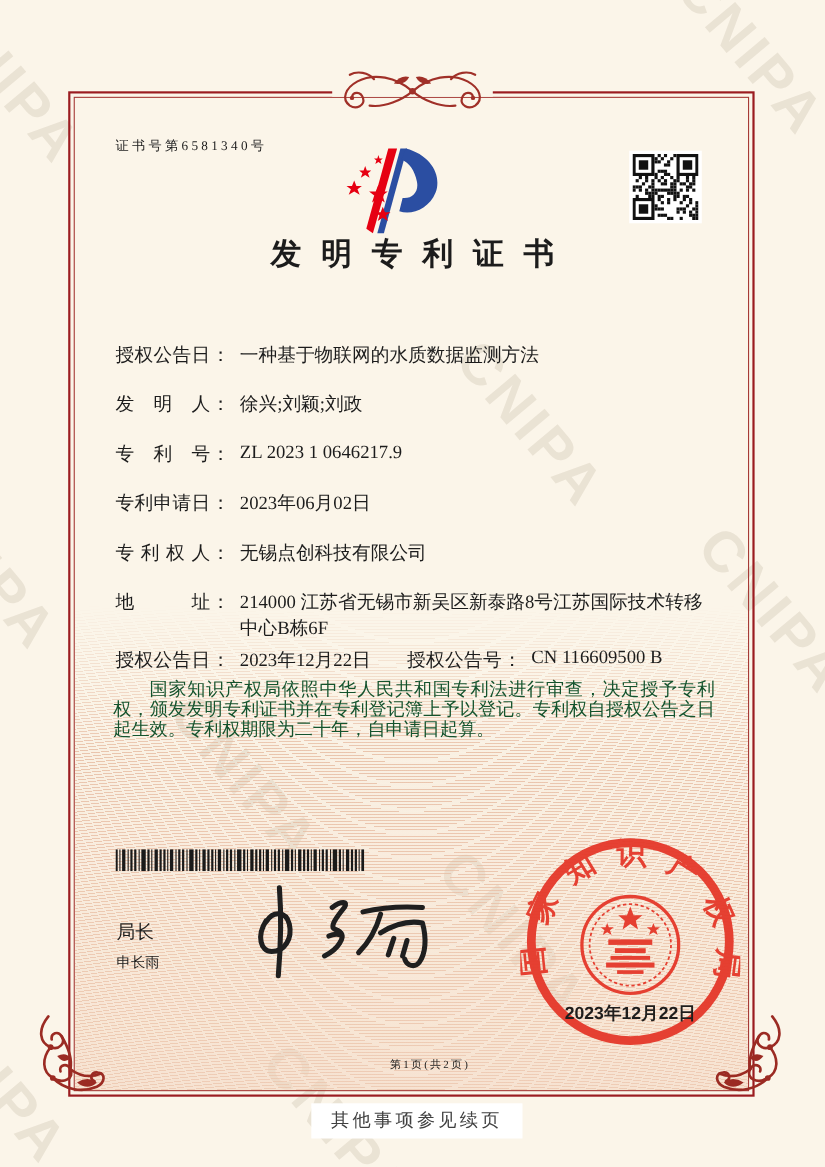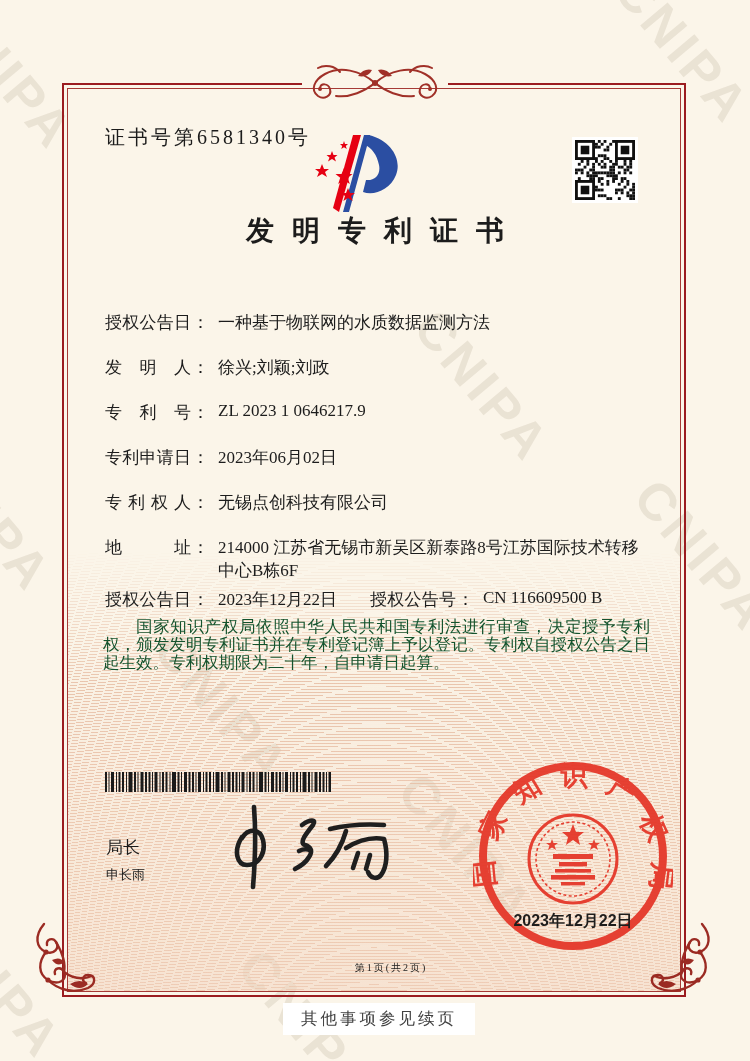--- a/index.html
+++ b/index.html
@@ -41,21 +41,21 @@
       repeating-radial-gradient(120% 95% at 50% 230%,
         rgba(226,178,150,.75) 0 1.4px, rgba(226,178,150,0) 1.4px 5px);
     -webkit-mask-image:linear-gradient(to top,#000 70%,transparent 100%);
             mask-image:linear-gradient(to top,#000 70%,transparent 100%);
   }
   .ornament-top{position:absolute; left:50%; top:58px; transform:translateX(-50%); z-index:2;}
   .flourish{position:absolute; z-index:2;}
   .flourish.bl{left:26px; top:918px;}
   .flourish.br{left:636px; top:918px; transform:scaleX(-1);}
   
-  .cert-no{position:absolute; left:105px; top:124px; font-size:20px; letter-spacing:3px; z-index:2;}
+  .cert-no{position:absolute; left:105px; top:124px; font-size:12px; letter-spacing:3px; z-index:2;}
   .logo{position:absolute; left:306px; top:128px; z-index:2;}
   .qr{position:absolute; left:572px; top:137px; z-index:2; background:#fff; padding:3px;}
   .title{
     position:absolute; left:0; top:212px; width:100%; text-align:center;
     font-size:28px; font-weight:bold; letter-spacing:18px; text-indent:18px; z-index:2;
   }
   
   .fields{position:absolute; left:105px; top:0; width:545px; z-index:2; font-size:17px;}
   .frow{position:absolute; left:0; white-space:nowrap;}
   .flabel{display:inline-block; width:86px; text-align:justify; text-align-last:justify; vertical-align:top;}

